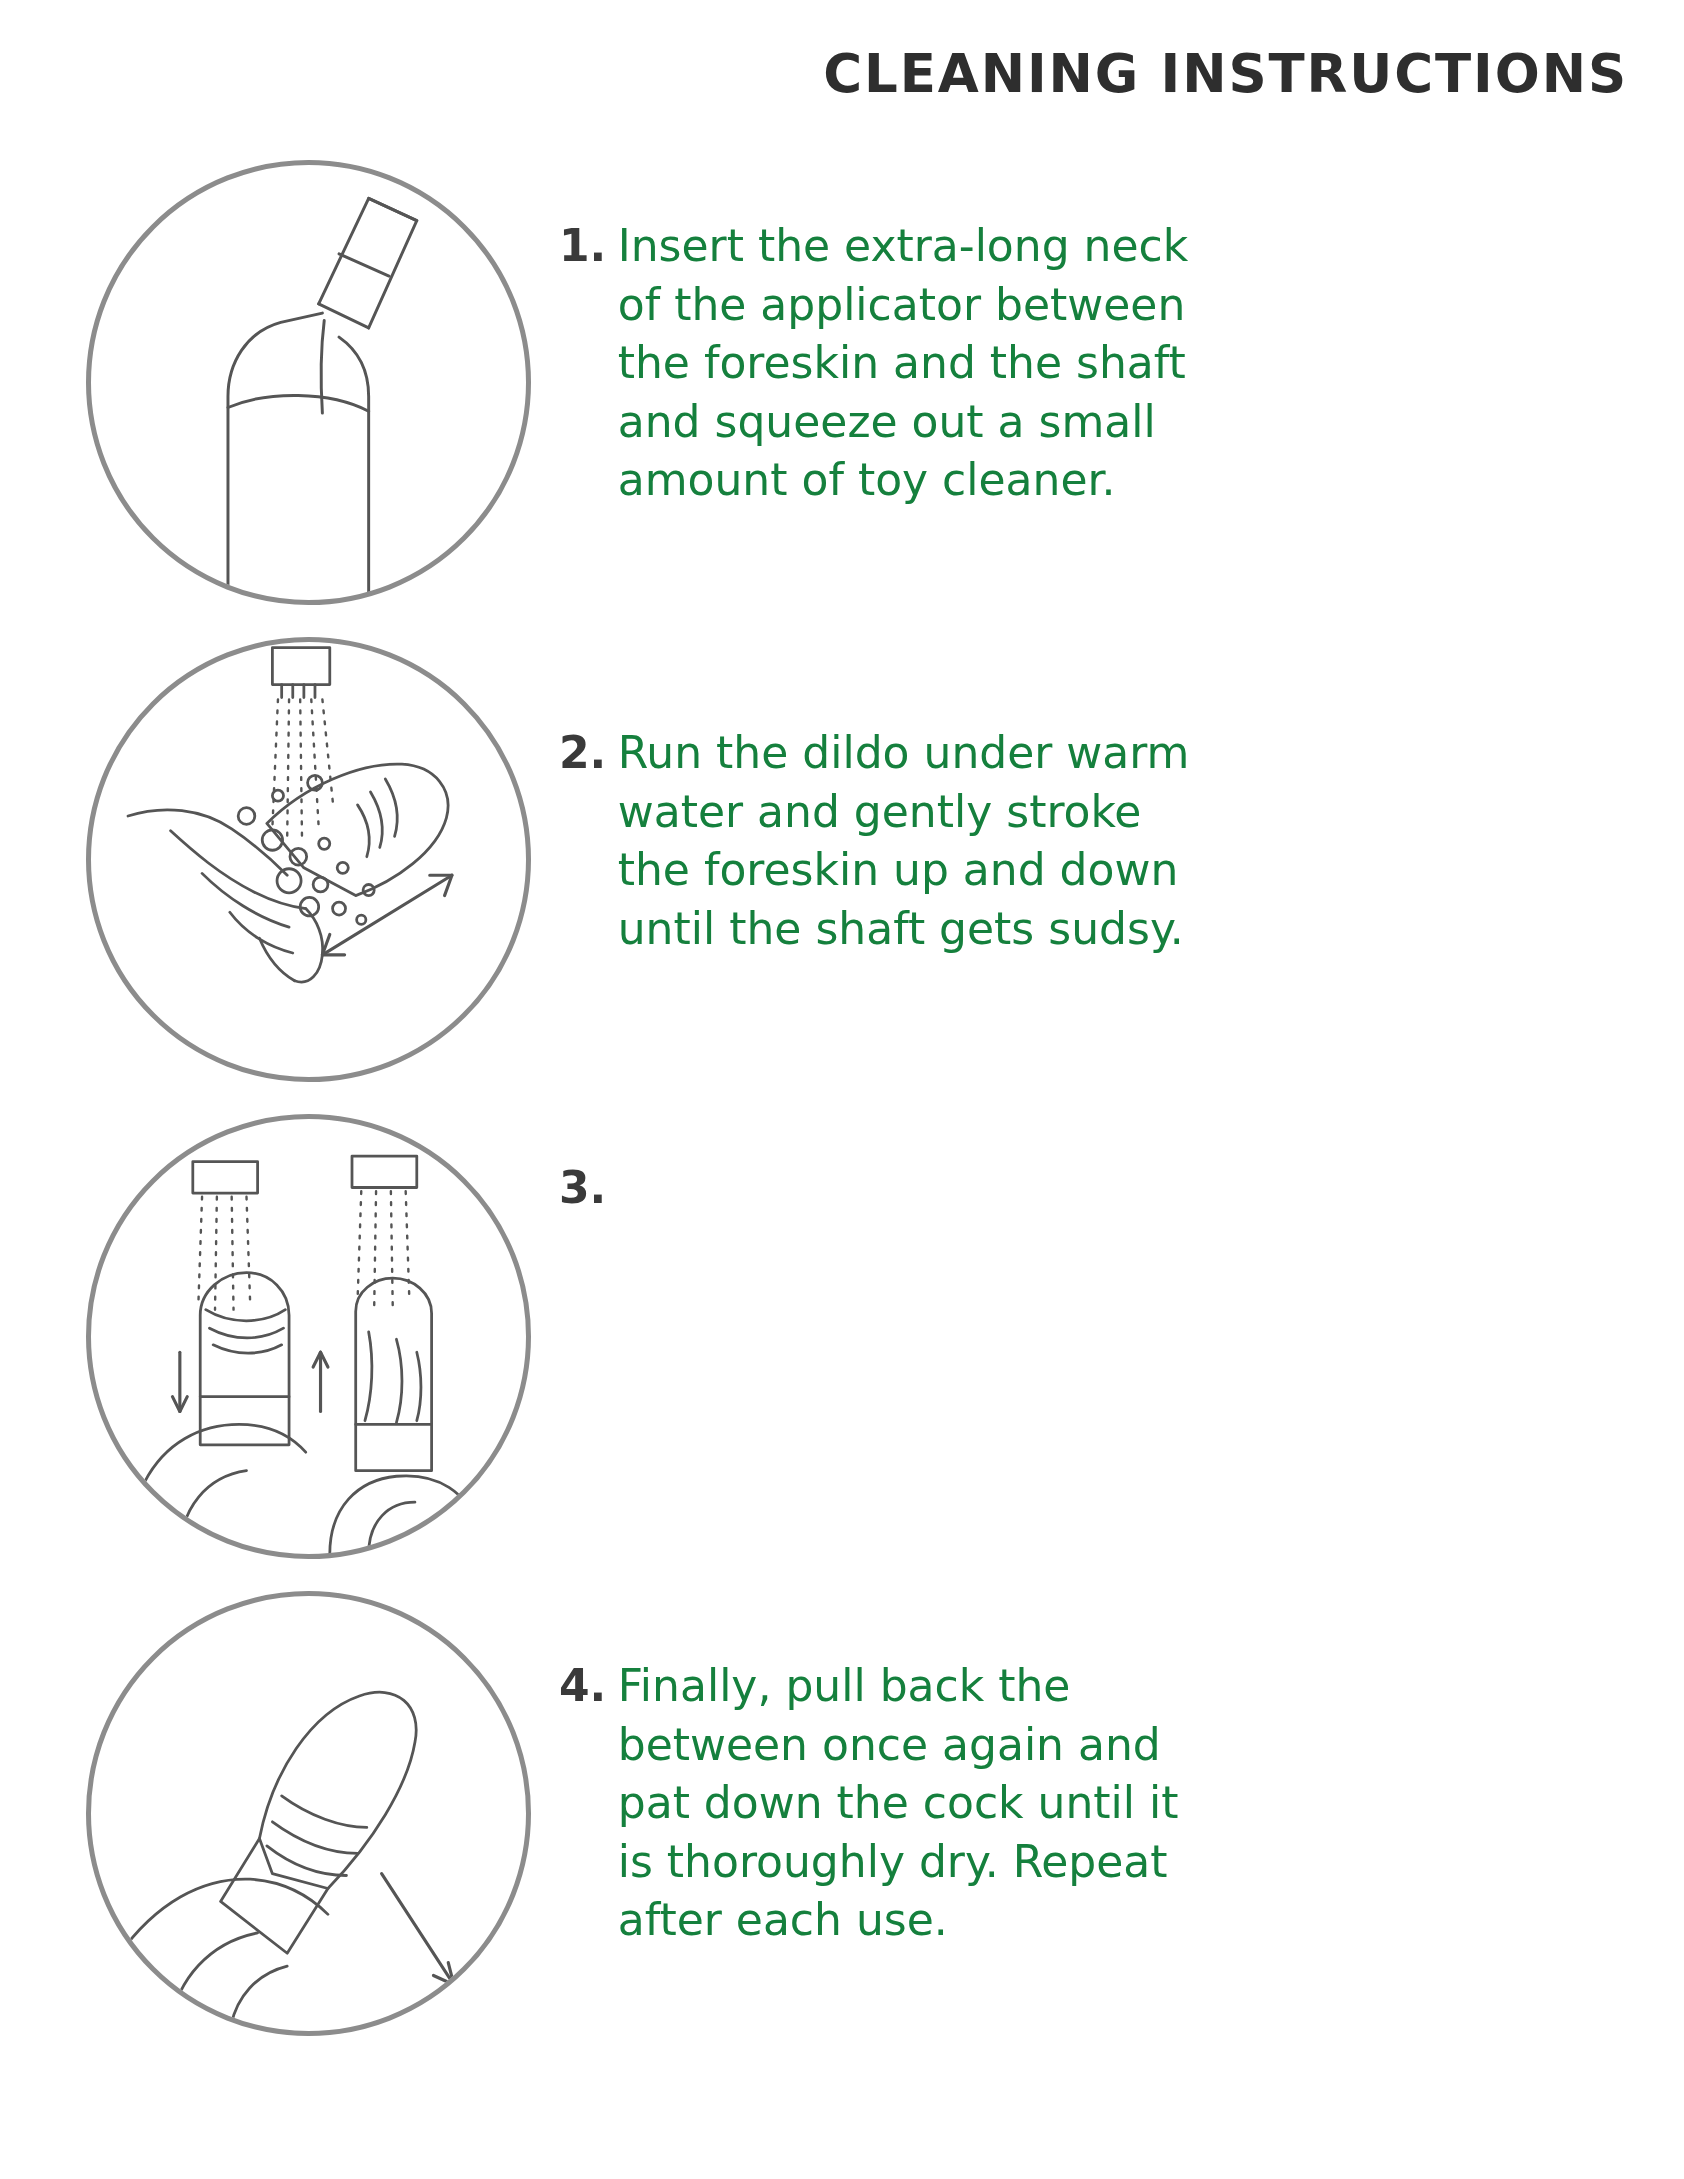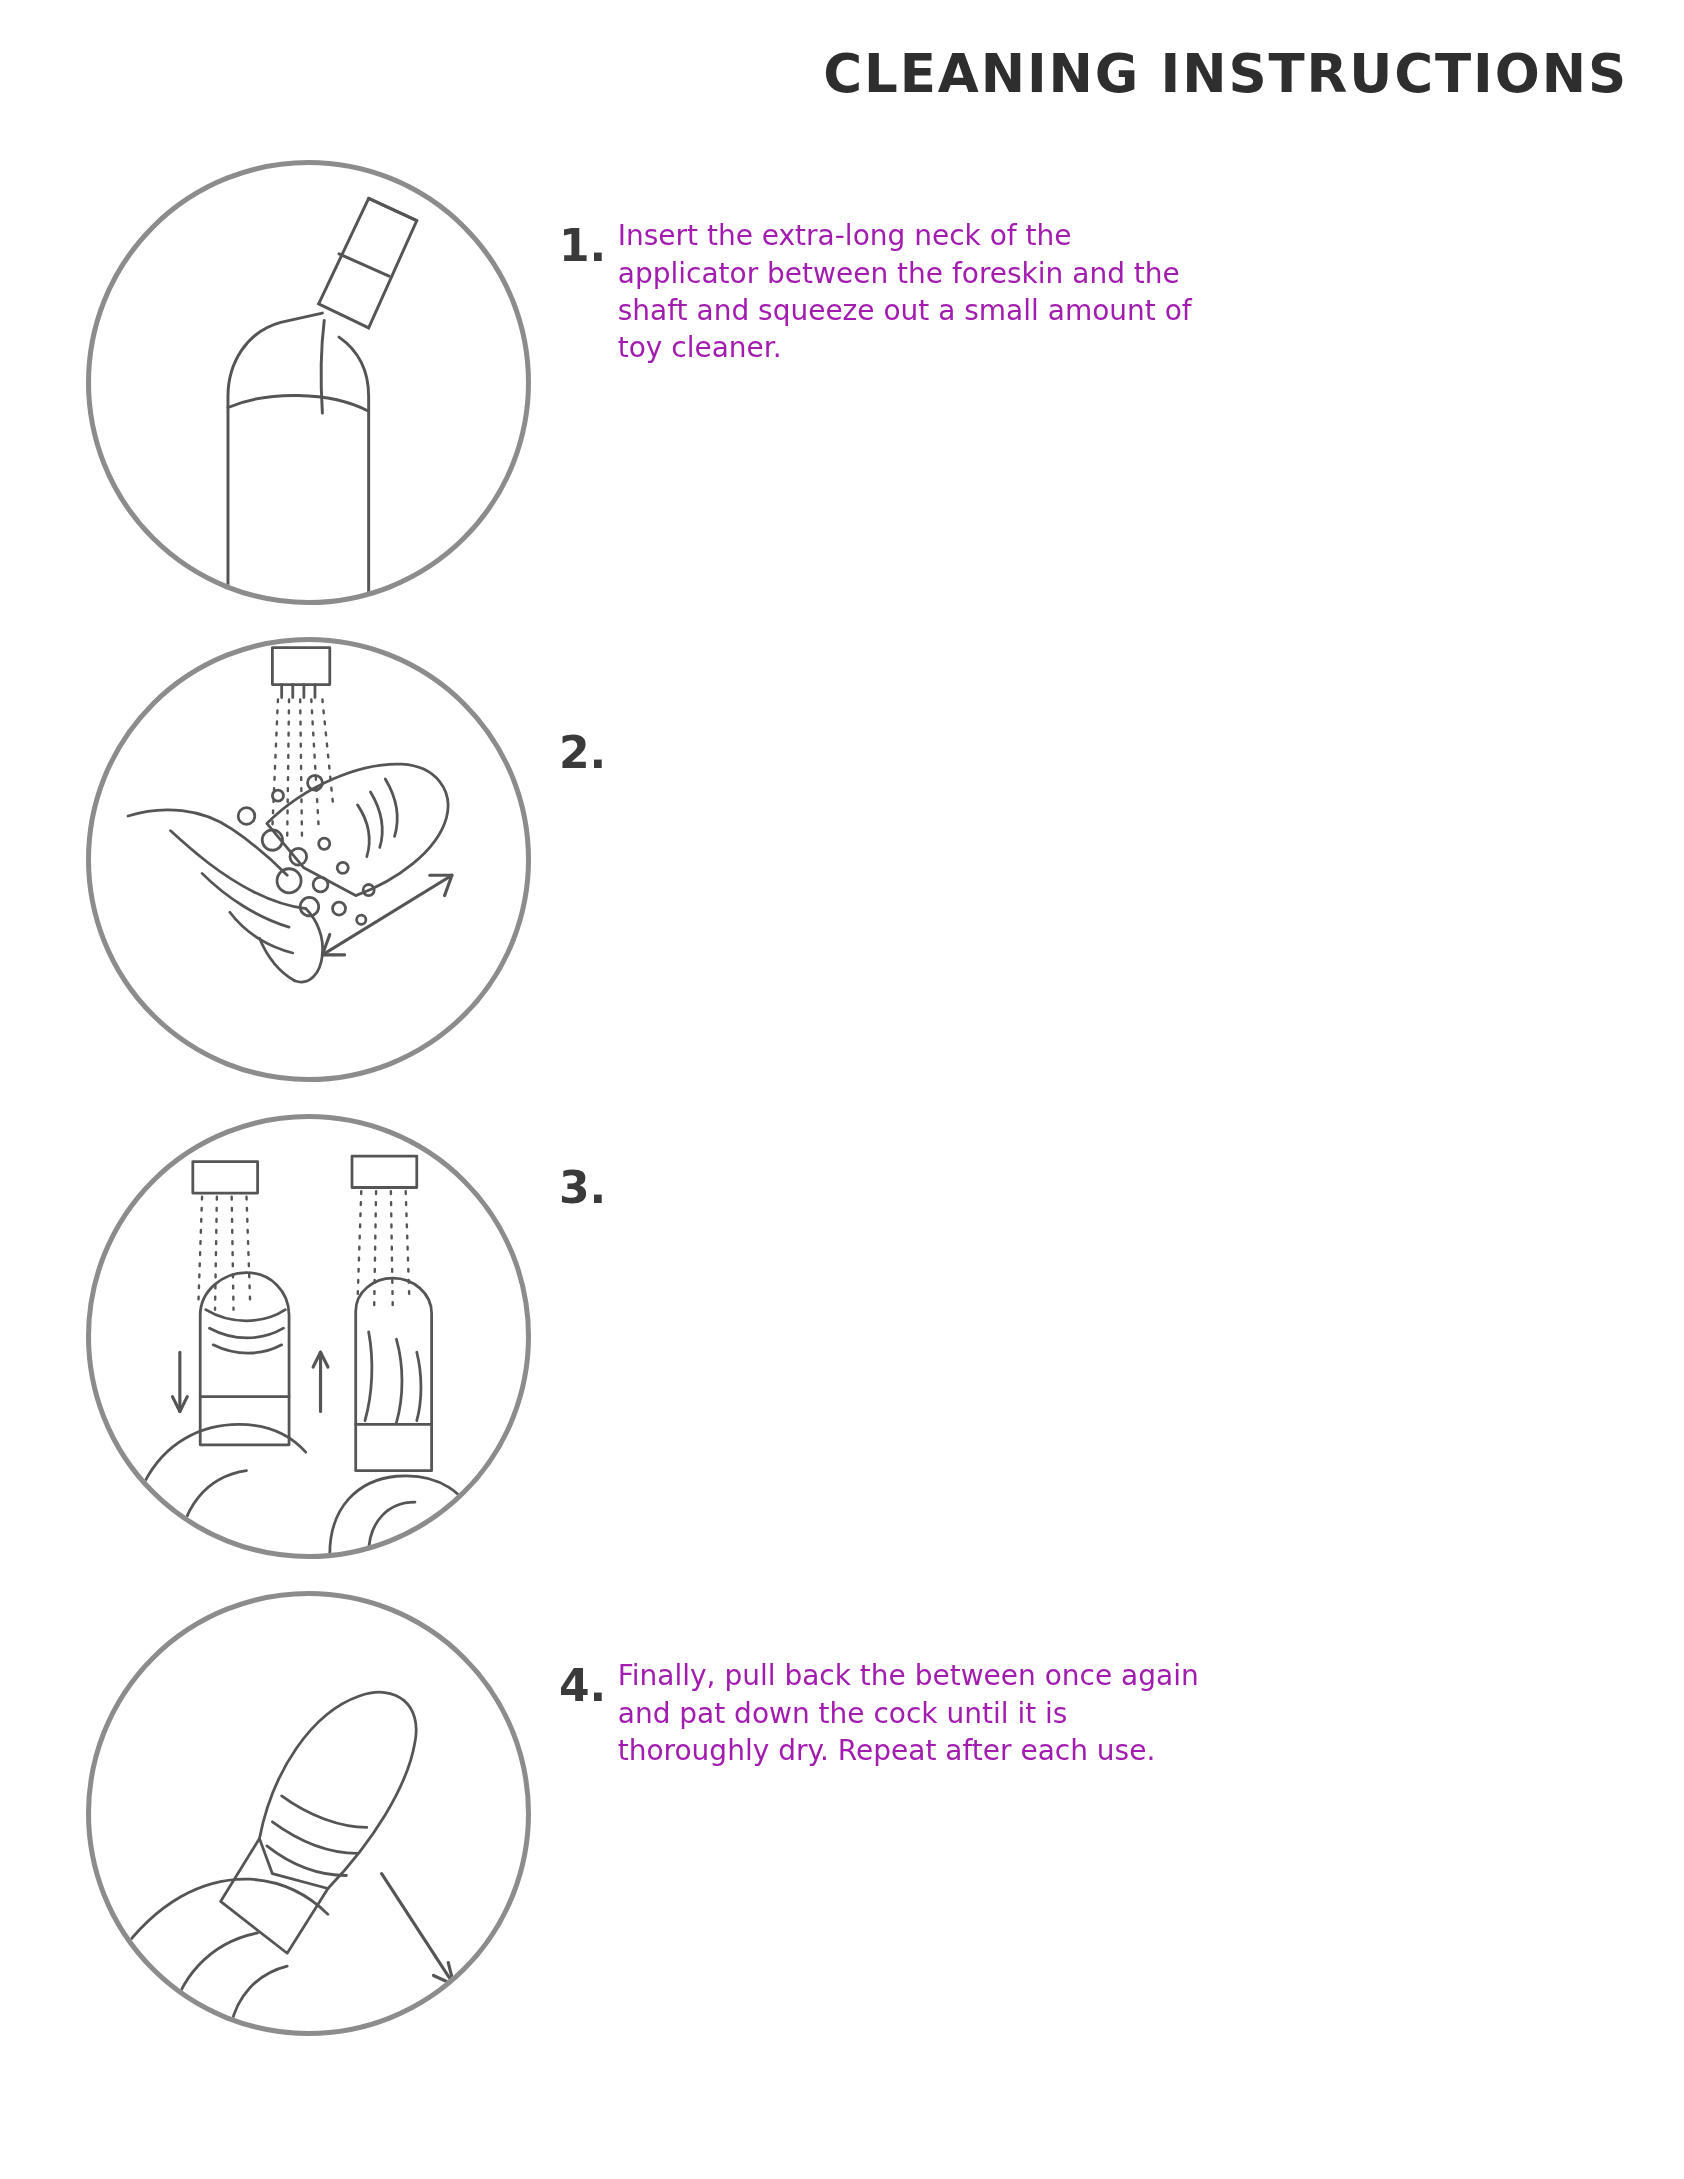--- a/index.html
+++ b/index.html
@@ -75,23 +75,23 @@
   .step-num {
     font-weight: 700;
     font-size: 44px;
     line-height: 1.33;
     color: #3a3a3a;
     flex: 0 0 auto;
     padding-right: 11.4px;
     white-space: nowrap;
   }
   .step-body {
-    font-size: 28px;
+    font-size: 44px;
     line-height: 1.33;
-    color: #a21caf;
+    color: #15803d;
     font-weight: 400;
     max-width: 606px;
   }
   .step-1 .step-body { max-width: 587px; }
   .step-1 .text-wrap { padding-top: 57px; }
   .step-2 .text-wrap { padding-top: 87px; }
   .step-3 .text-wrap { padding-top: 45px; }
   .step-4 .text-wrap { padding-top: 66px; }
 </style>
 </head>
@@ -174,20 +174,21 @@
 
               <path d="M250 338 L390 252" stroke-width="3.4"></path>
               <path d="M390 252 L366 252 M390 252 L382 274" stroke-width="3.4"></path>
               <path d="M250 338 L274 338 M250 338 L258 316" stroke-width="3.4"></path>
             </g>
           </svg>
         </div>
       </div>
       <div class="text-wrap">
         <span class="step-num">2.</span>
+        <span class="step-body">Run the dildo under warm water and gently stroke the foreskin up and down until the shaft gets sudsy.</span>
       </div>
     </div>
 
     <div class="step step-3">
       <div class="illus-wrap">
         <div class="circle">
           <svg viewBox="0 0 470 470" xmlns="http://www.w3.org/2000/svg">
             <g fill="none" stroke="#555" stroke-width="3" stroke-linecap="round" stroke-linejoin="round">
 
               <rect x="110" y="46" width="70" height="34"></rect>

